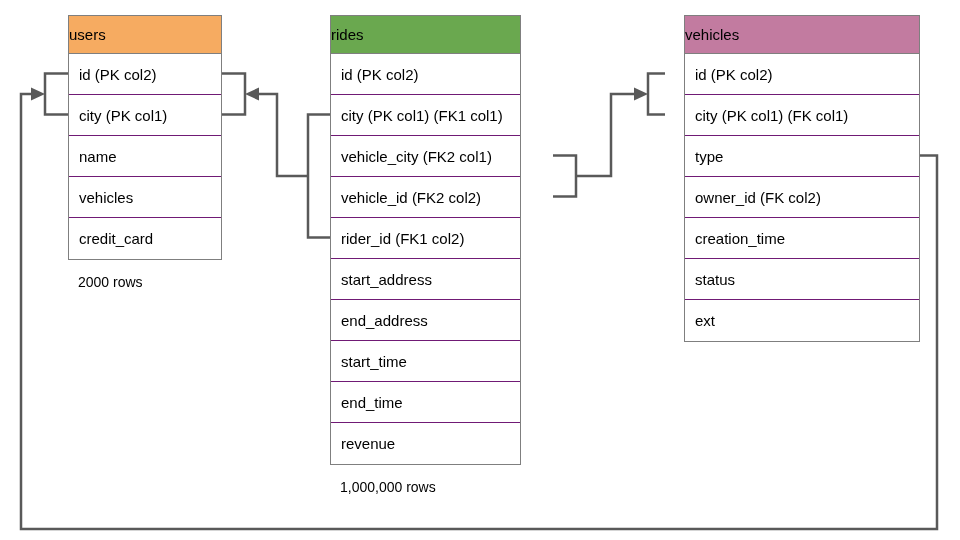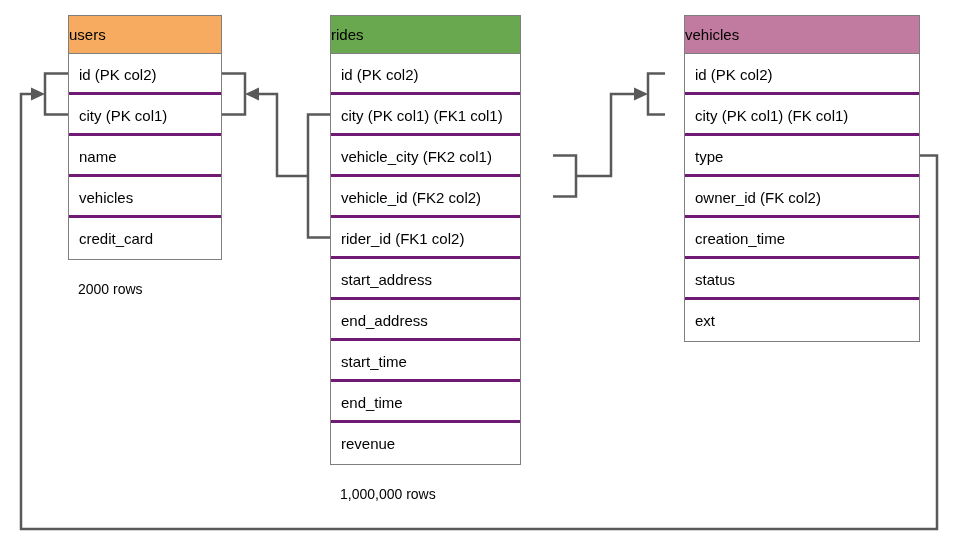--- a/index.html
+++ b/index.html
@@ -28,28 +28,28 @@
     line-height: 38px;
     font-size: 15px;
     border-bottom: 1px solid #7f7f7f;
     box-sizing: border-box;
   }
   .row {
     height: 41px;
     line-height: 41px;
     padding-left: 10px;
     font-size: 15px;
-    border-bottom: 3px solid #701a75;
+    border-bottom: 1px solid #701a75;
     box-sizing: border-box;
     background: #ffffff;
     white-space: nowrap;
   }
   .row:last-child { border-bottom: none; }
   .rowcount {
-    margin-top: 21px;
+    margin-top: 14px;
     margin-left: 10px;
     font-size: 14px;
   }
 </style>
 </head>
 <body>
 
 <div class="stage">
 
   <svg class="lines" viewBox="0 0 960 540">

